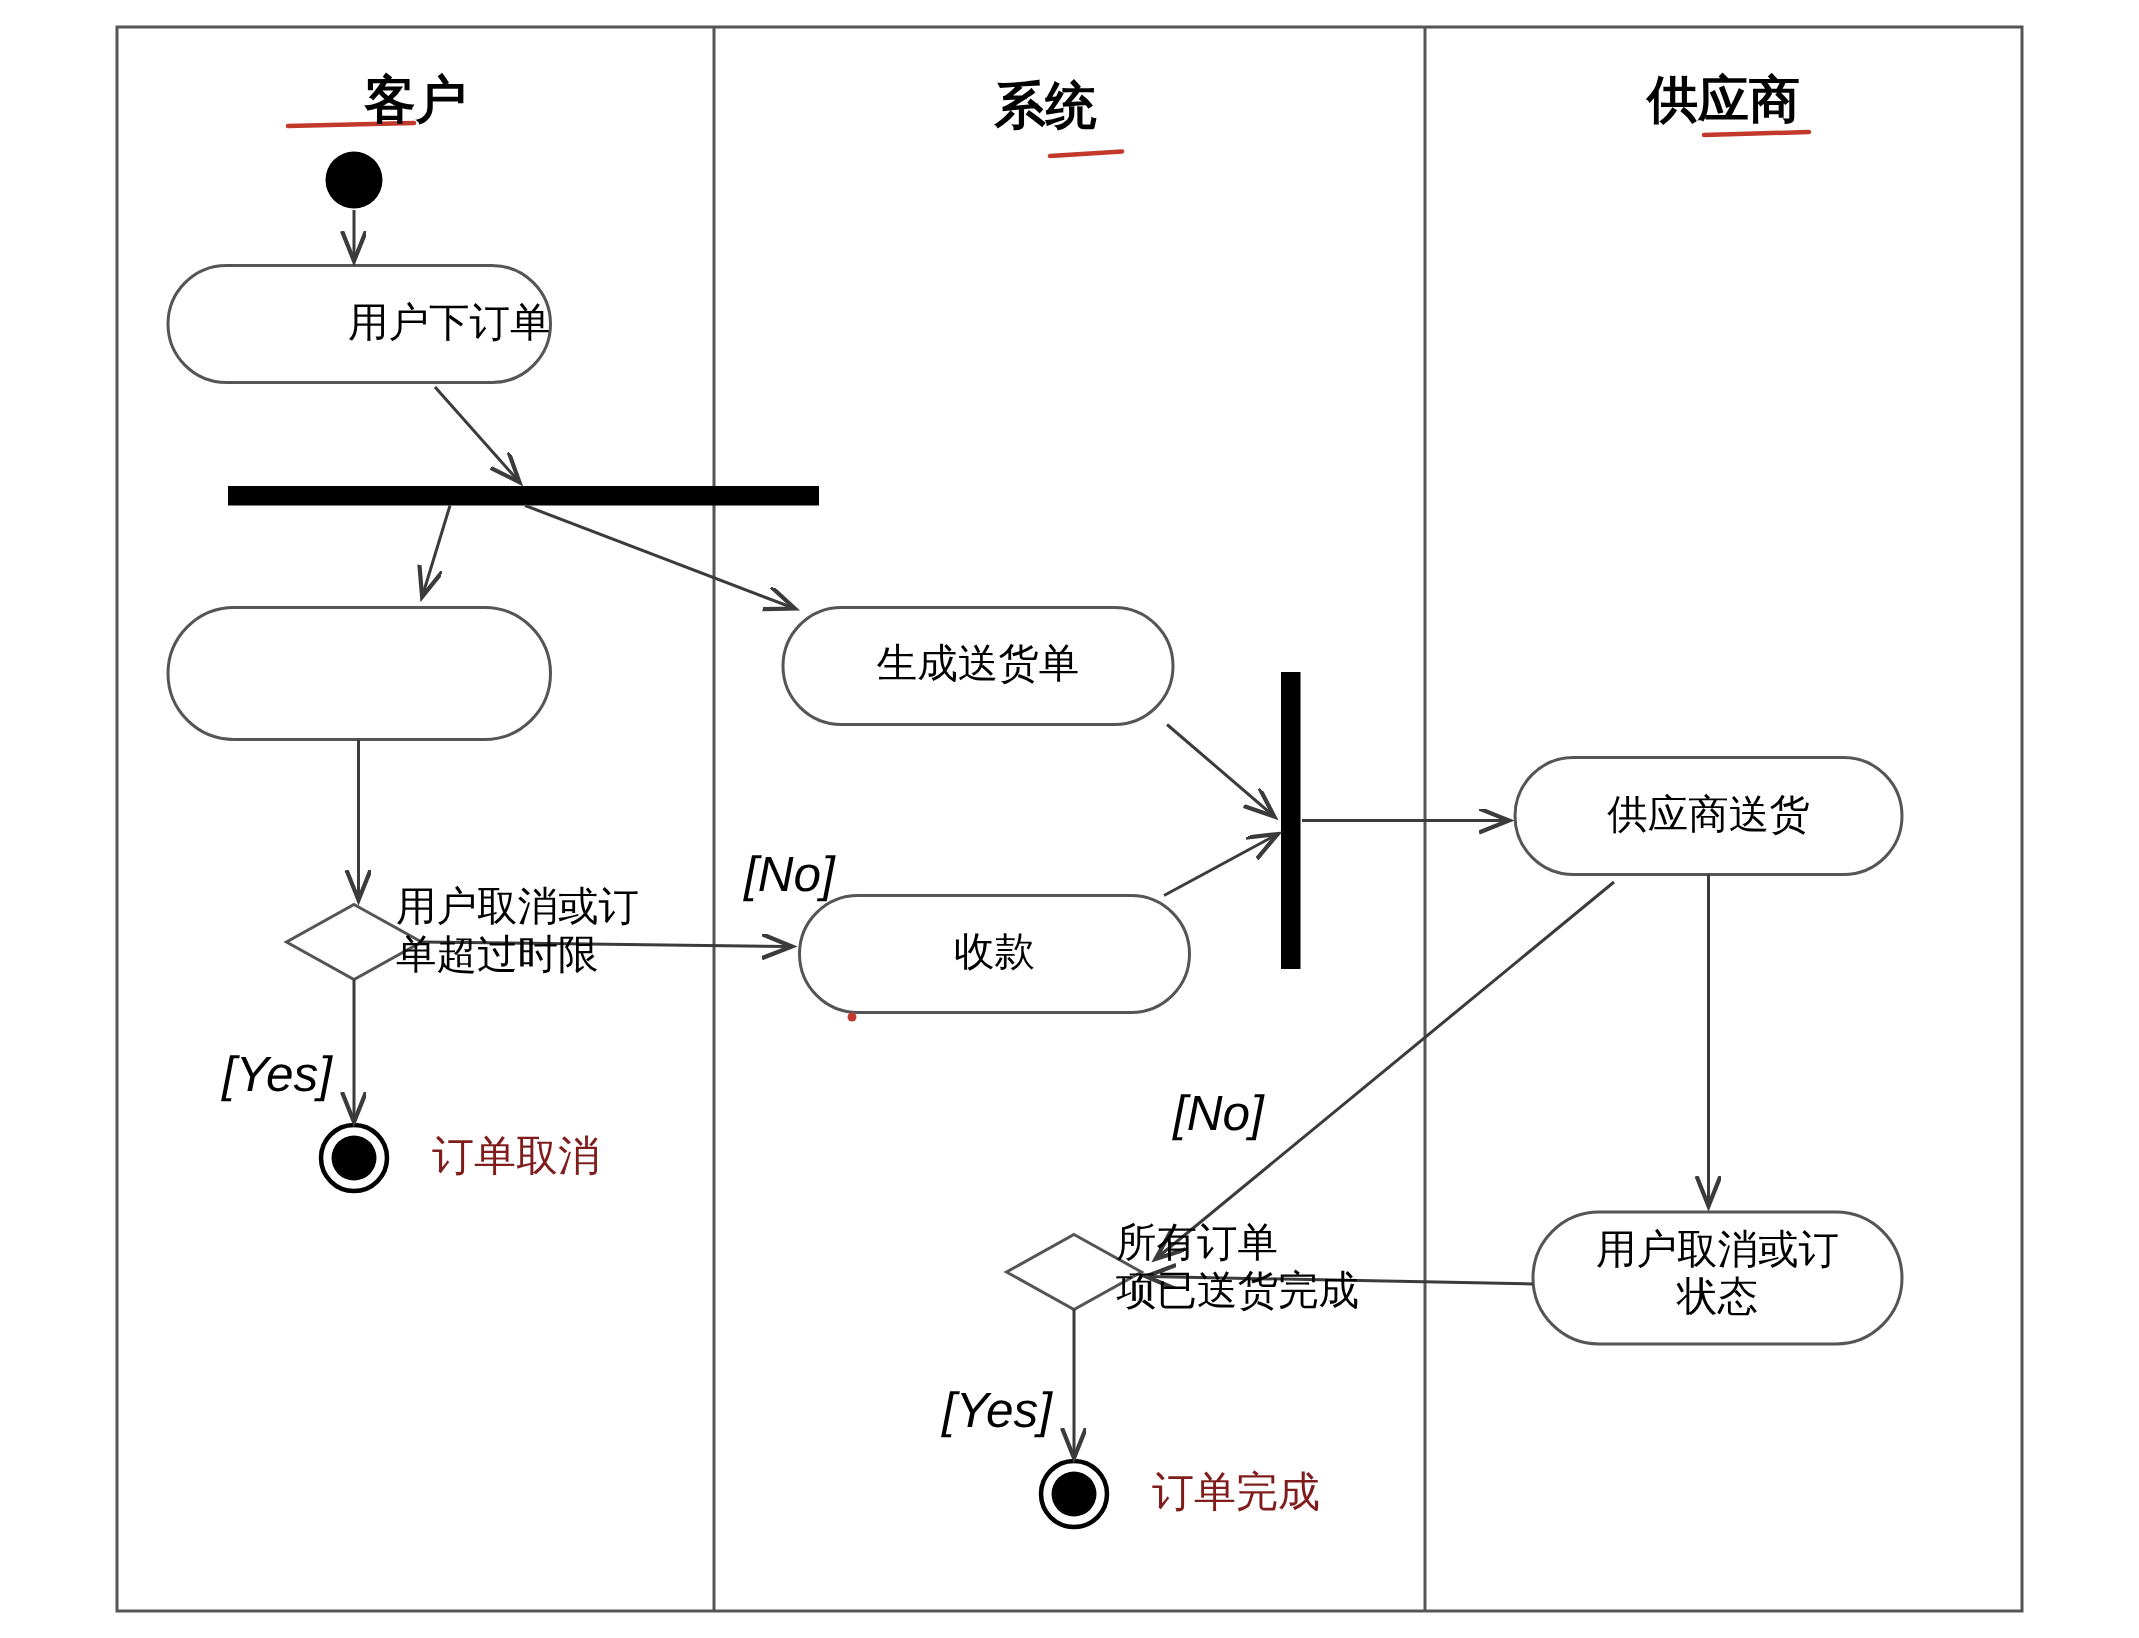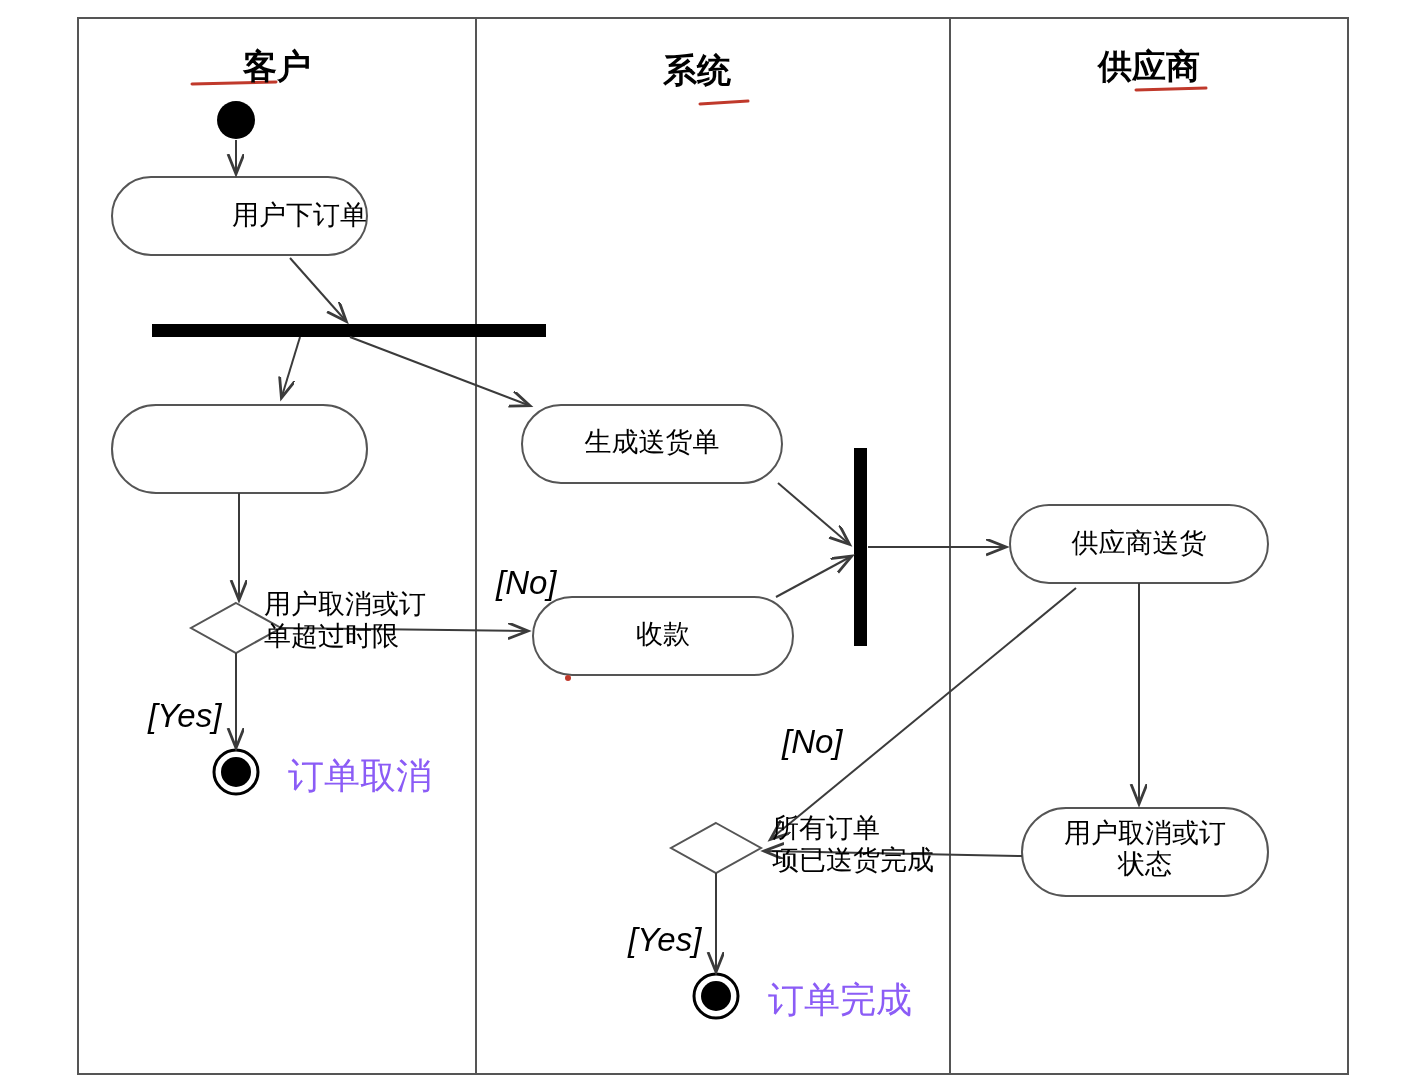--- a/index.html
+++ b/index.html
@@ -51,22 +51,22 @@
     white-space: pre-line;
   }
   .edge-label.sans {
     font-family: "Liberation Sans", sans-serif;
     font-size: 33px;
     font-style: italic;
   }
   .end-label {
     position: absolute;
     font-family: Liberation Serif, serif;
-    font-size: 36px;
-    color: #8b5cf6;
+    font-size: 28px;
+    color: #7f1d1d;
     white-space: nowrap;
   }
 </style>
 </head>
 <body>
 
 <div id="canvas">
 
   <svg class="layer" viewBox="0 0 1426 1092">
     <defs>
@@ -145,21 +145,21 @@
   <div class="node-label" style="left:522px; top:427px; width:260px;">生成送货单</div>
   <div class="node-label" style="left:1010px; top:528px; width:258px;">供应商送货</div>
   <div class="node-label" style="left:533px; top:619px; width:260px;">收款</div>
   <div class="node-label" style="left:1022px; top:818px; width:246px;">用户取消或订
 状态</div>
 
   <div class="edge-label" style="left:264px; top:588px; width:250px;">用户取消或订
 单超过时限</div>
   <div class="edge-label sans" style="left:496px; top:563px;">[No]</div>
   <div class="edge-label sans" style="left:148px; top:696px;">[Yes]</div>
-  <div class="edge-label" style="left:772px; top:812px; width:260px;">所有订单
+  <div class="edge-label" style="left:744px; top:812px; width:260px;">所有订单
 项已送货完成</div>
   <div class="edge-label sans" style="left:782px; top:722px;">[No]</div>
   <div class="edge-label sans" style="left:628px; top:920px;">[Yes]</div>
 
   <div class="end-label" style="left:288px; top:752px;">订单取消</div>
   <div class="end-label" style="left:768px; top:976px;">订单完成</div>
 
 </div>
 
 </body></html>

